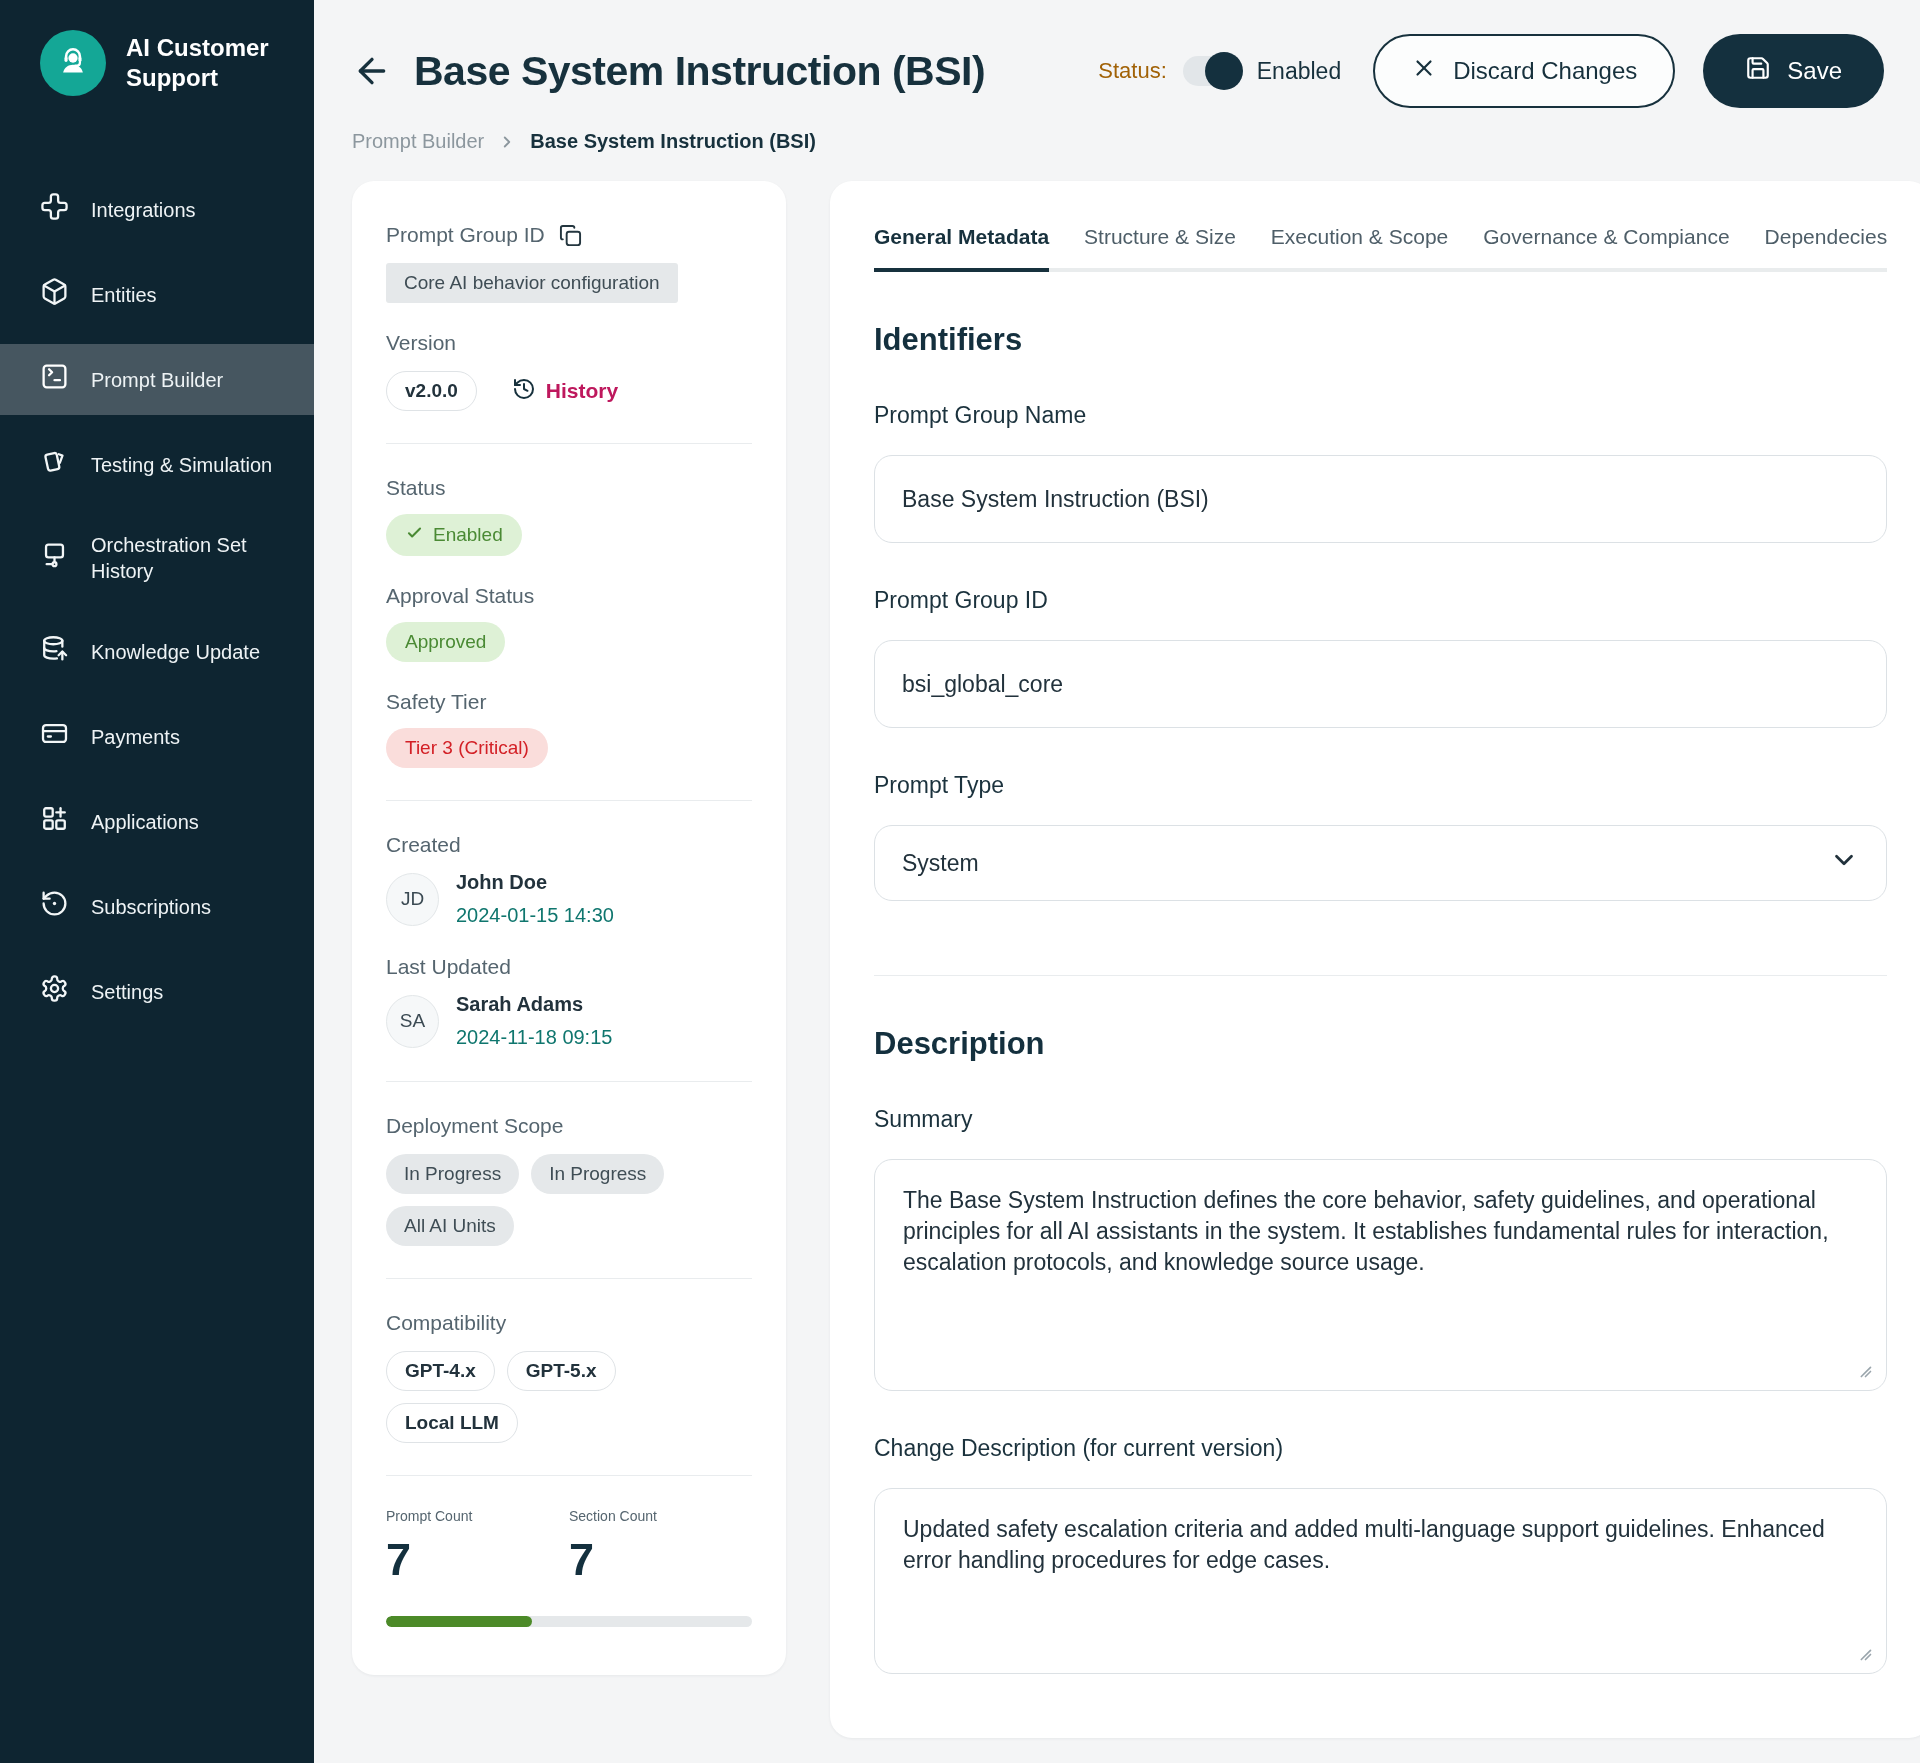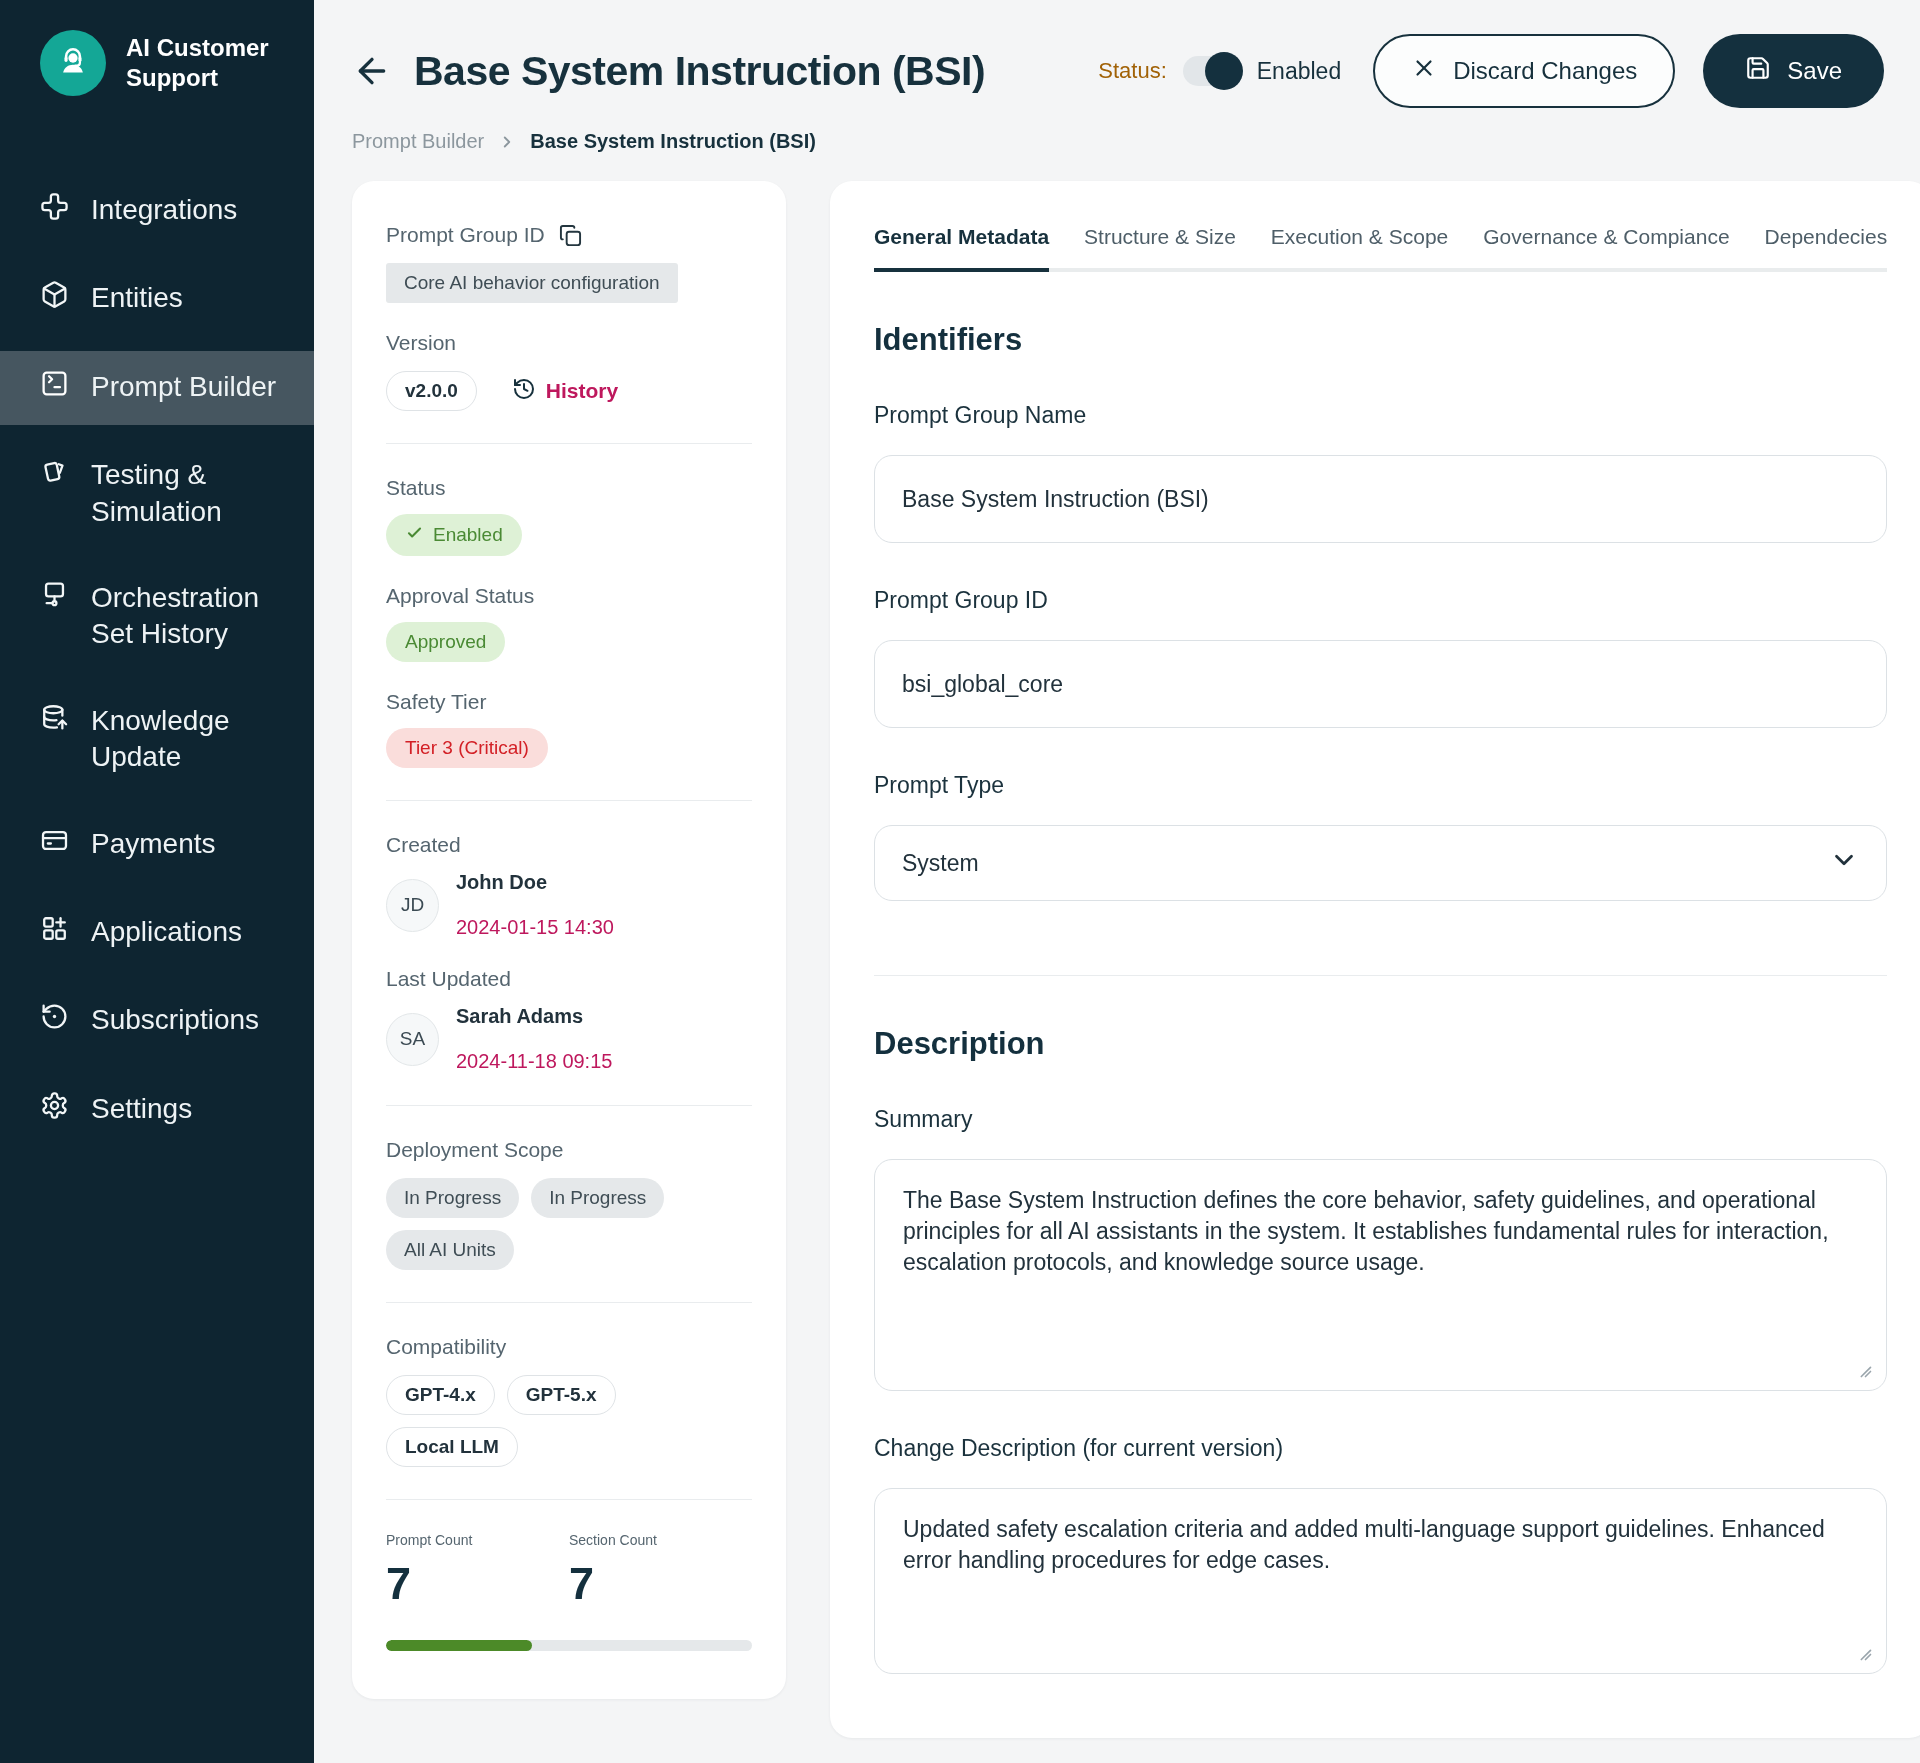--- a/index.html
+++ b/index.html
@@ -19,23 +19,23 @@
     padding-bottom: 40px;
   }
   .logo-row { display: flex; align-items: center; gap: 20px; padding: 30px 34px 10px 40px; }
   .logo-circle {
     width: 66px; height: 66px; border-radius: 50%;
     background: #14a796; display: flex; align-items: center; justify-content: center; flex-shrink: 0;
   }
   .logo-title { font-size: 24px; font-weight: 700; line-height: 1.25; color: #fff; }
   .nav { margin-top: 68px; display: flex; flex-direction: column; }
   .nav-item {
-    display: flex; align-items: flex-start; gap: 22px;
+    display: flex; align-items: center; gap: 22px;
     padding: 18px 20px 18px 40px; margin-bottom: 14px;
-    font-size: 28px; color: #eef3f5; cursor: pointer; line-height: 1.3;
+    font-size: 20px; color: #eef3f5; cursor: pointer; line-height: 1.3;
   }
   .nav-item svg { width: 29px; height: 29px; flex-shrink: 0; }
   .nav-item.active { background: #465660; }
 
   
   .content { flex: 1; padding: 34px 36px 0 38px; min-width: 0; }
 
   .header-row { display: flex; align-items: center; justify-content: space-between; }
   .header-left { display: flex; align-items: center; gap: 22px; }
   .back-arrow { width: 40px; height: 40px; color: #17313d; cursor: pointer; flex-shrink: 0; }
@@ -84,21 +84,21 @@
   .badge-green { background: #def1d6; color: #4a8a34; }
   .badge-green svg { width: 19px; height: 19px; }
   .badge-red { background: #fadddb; color: #d32026; }
   .person-row { display: flex; align-items: center; gap: 17px; margin-top: 14px; }
   .avatar {
     width: 53px; height: 53px; border-radius: 50%; background: #f6f8f9;
     border: 1px solid #e3e7e9; display: flex; align-items: center; justify-content: center;
     font-size: 19px; color: #3b4a53;
   }
   .person-name { font-size: 20px; font-weight: 700; color: #22323c; }
-  .person-date { font-size: 20px; color: #be185d; margin-top: 22px; }
+  .person-date { font-size: 20px; color: #0f766e; margin-top: 10px; }
   .chips-wrap { display: flex; flex-wrap: wrap; gap: 12px; margin-top: 16px; }
   .chips-wrap .chip { margin-top: 0; border-radius: 999px; }
   .pills-wrap { display: flex; flex-wrap: wrap; gap: 12px; margin-top: 16px; }
   .counts-row { display: flex; }
   .count-col { width: 50%; }
   .count-label { font-size: 14px; color: #55656f; }
   .count-value { font-size: 45px; font-weight: 700; color: #14303e; margin-top: 10px; }
   .progress { height: 11px; border-radius: 999px; background: #e5e8ea; margin-top: 30px; overflow: hidden; }
   .progress-fill { height: 100%; border-radius: 999px; background: #4c8a28; }
 

